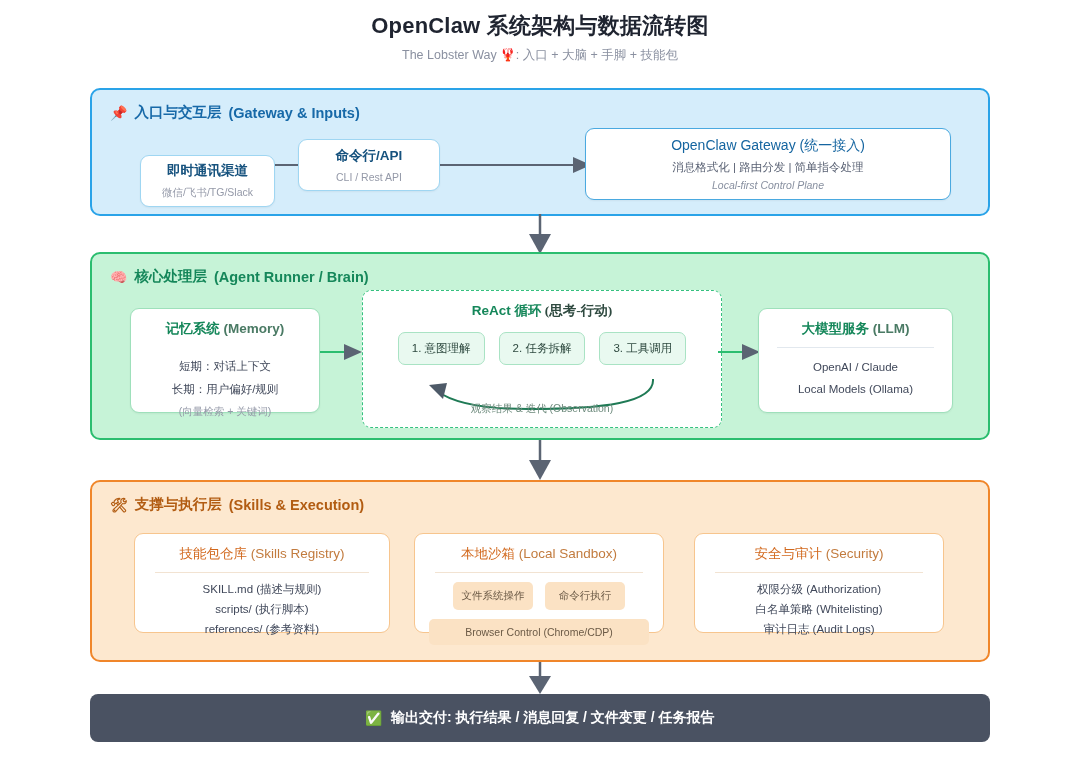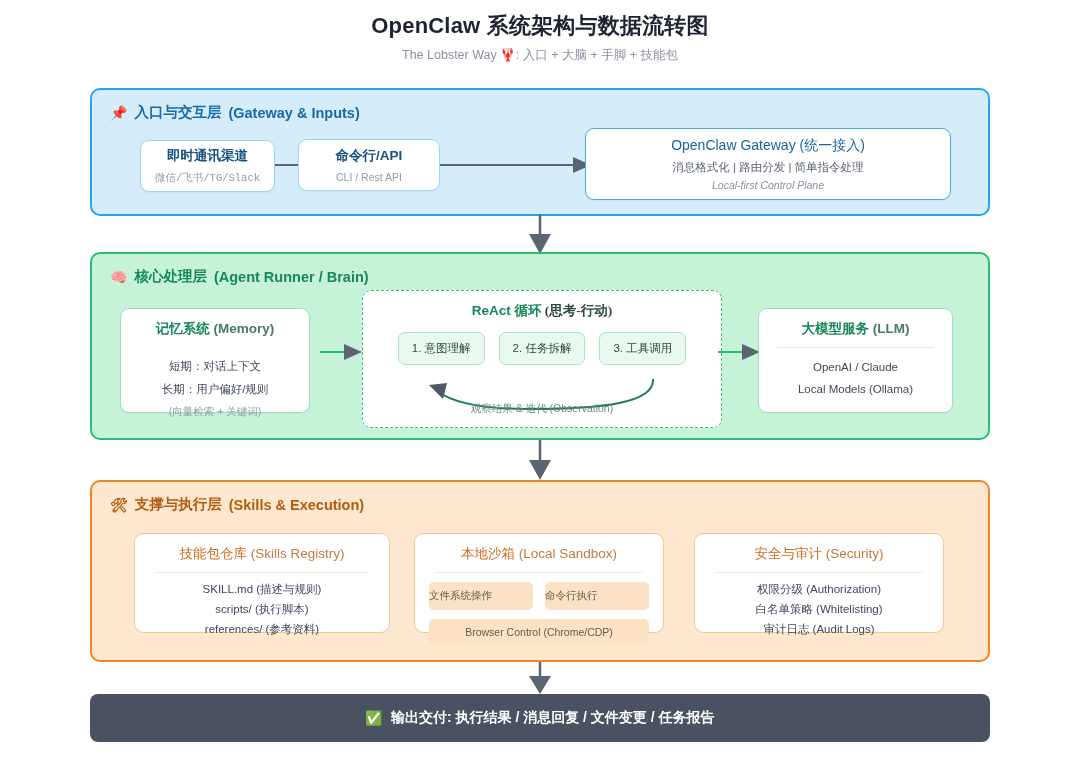--- a/index.html
+++ b/index.html
@@ -48,31 +48,31 @@
   .card {
     position: absolute; background: #ffffff; border-radius: 9px;
     border: 1.6px solid #9fd6f2; text-align: center;
     display: flex; flex-direction: column; justify-content: center;
     box-shadow: 0 1px 2px rgba(0,0,0,.05);
   }
   .card .c-title { font-size: 13.5px; font-weight: bold; }
   .card .c-sub { font-size: 10.5px; color: #9499a8; margin-top: 6px; }
 
   
-  .c-im   { left: 140px; top: 140px; width: 135px; height: 52px; font-family: Liberation Mono, monospace; }
+  .c-im   { left: 140px; top: 155px; width: 135px; height: 52px; }
   .c-cli  { left: 298px; top: 139px; width: 142px; height: 52px; }
   .c-im .c-title, .c-cli .c-title { color: #16527e; }
   .c-gw   { left: 585px; top: 128px; width: 366px; height: 72px; border-color: #4aa9e0; }
   .c-gw .g-title { font-size: 14px; font-weight: normal; color: #1565a0; }
   .c-gw .g-line  { font-size: 11.5px; color: #5a6274; margin-top: 5px; }
   .c-gw .g-ital  { font-size: 10.5px; color: #8890a0; font-style: italic; margin-top: 4px; }
 
   
   .c-mem {
-    left: 120px; top: 308px; width: 190px; height: 105px;
+    left: 130px; top: 308px; width: 190px; height: 105px;
     border-color: #9ee0bb; justify-content: flex-start; padding-top: 11px;
   }
   .c-mem .c-title { color: #15875a; }
   .c-llm {
     left: 758px; top: 308px; width: 195px; height: 105px;
     border-color: #9ee0bb; justify-content: flex-start; padding-top: 11px;
   }
   .c-llm .c-title { color: #15875a; }
   .hr-g { height: 1px; background: #e2e8ee; margin: 9px 18px 8px 18px; }
   .mem-line { font-size: 11.5px; color: #40485a; margin: 4px 0; }
@@ -110,21 +110,21 @@
   .c3 .c-title { font-size: 13.5px; font-weight: normal; color: #d2691e; }
   .hr-o { height: 1px; background: #f2e3d2; margin: 9px 20px 9px 20px; }
   .c3-line { font-size: 11.5px; color: #40485a; margin: 5px 0; }
   .c-skills { left: 134px; width: 256px; height: 100px; }
   .c-sand   { left: 414px; width: 250px; height: 100px; }
   .c-sec    { left: 694px; width: 250px; height: 100px; }
 
   .pills { display: flex; justify-content: center; gap: 12px; margin-top: 2px; }
   .pill {
     background: #fbe2c4; border-radius: 5px; font-size: 10.5px;
-    color: #6b5a46; padding: 7px 0; width: 104px; text-align: left;
+    color: #6b5a46; padding: 7px 0; width: 80px; text-align: center;
   }
   .pill-wide {
     background: #fbe2c4; border-radius: 5px; font-size: 10.5px;
     color: #6b5a46; padding: 7px 0; width: 220px; margin: 9px auto 0 auto;
     text-align: center;
   }
 
   
   .footer {
     position: absolute; left: 90px; top: 694px; width: 900px; height: 48px;

